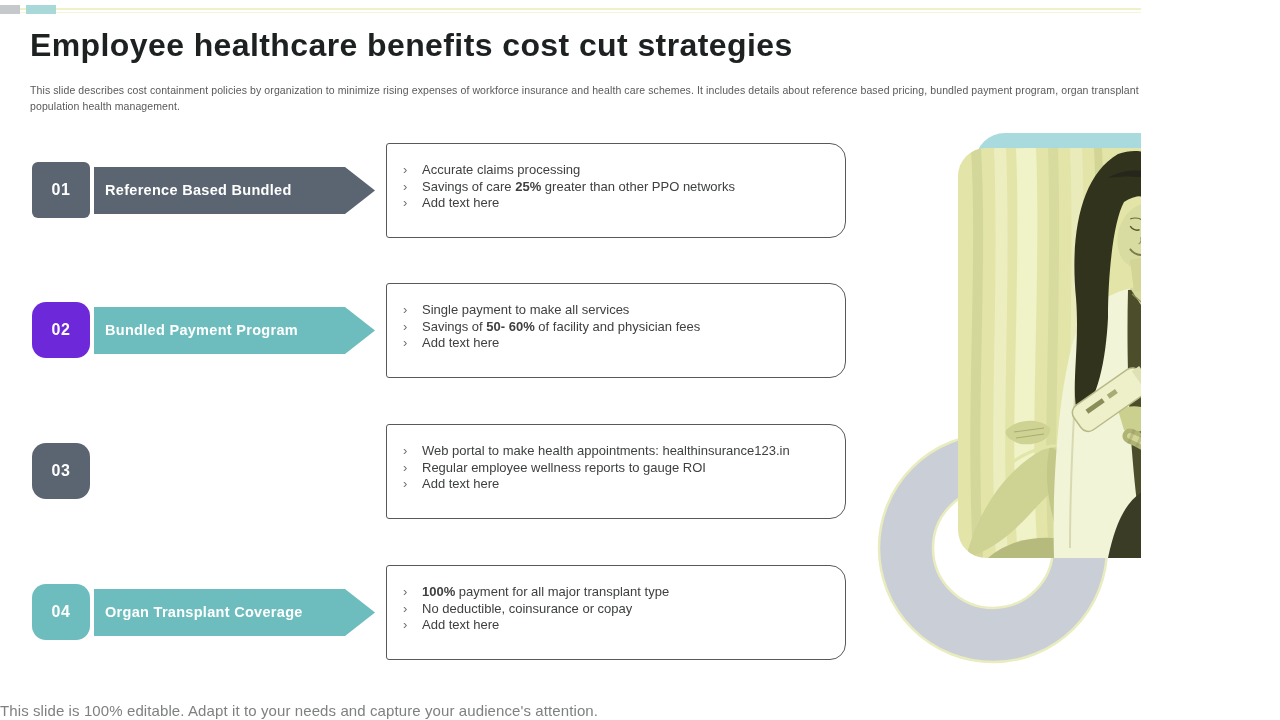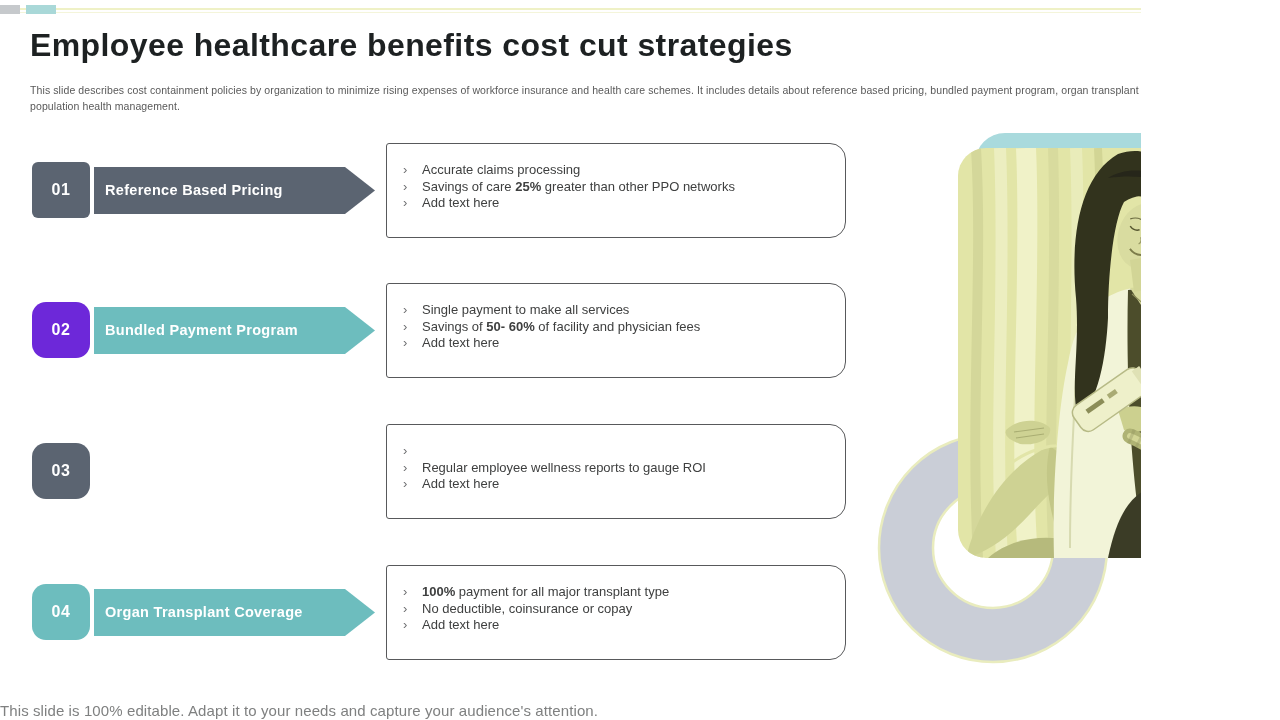--- a/index.html
+++ b/index.html
@@ -57,21 +57,21 @@
   <div class="bar-gray"></div>
   <div class="bar-teal"></div>
 
   <div class="title">Employee healthcare benefits cost cut strategies</div>
   <div class="desc">This slide describes cost containment policies by organization to minimize rising expenses of workforce insurance and health care schemes. It includes details about reference based pricing, bundled payment program, organ transplant coverage and population health management.</div>
 
   <div id="rows">
   <div class="row" style="top: 143px;">
     <div class="badge" style="background: rgb(91, 100, 113); border-radius: 6px;">01</div>
     <div class="arrow" style="background: rgb(91, 100, 113);">
-      <span class="arrow-label">Reference Based Pricing</span>
+      <span class="arrow-label">Reference Based Bundled</span>
     </div>
     <div class="box">
       <div class="bullets">
             <div class="bullet">
               <span class="marker">›</span>
               <span class="bullet-text"><span>Accurate claims processing</span></span>
             </div>
             <div class="bullet">
               <span class="marker">›</span>
               <span class="bullet-text"><span>Savings of care </span><span class="b">25%</span><span> greater than other PPO networks</span></span>
@@ -106,20 +106,21 @@
           </div>
     </div>
   </div>
 
   <div class="row" style="top: 424px;">
     <div class="badge" style="background: rgb(91, 100, 113);">03</div>
     <div class="box">
       <div class="bullets">
             <div class="bullet">
               <span class="marker">›</span>
+              <span class="bullet-text"><span>Web portal to make health appointments: healthinsurance123.in</span></span>
             </div>
             <div class="bullet">
               <span class="marker">›</span>
               <span class="bullet-text"><span>Regular employee wellness reports to gauge ROI</span></span>
             </div>
             <div class="bullet">
               <span class="marker">›</span>
               <span class="bullet-text"><span>Add text here</span></span>
             </div>
           </div>

